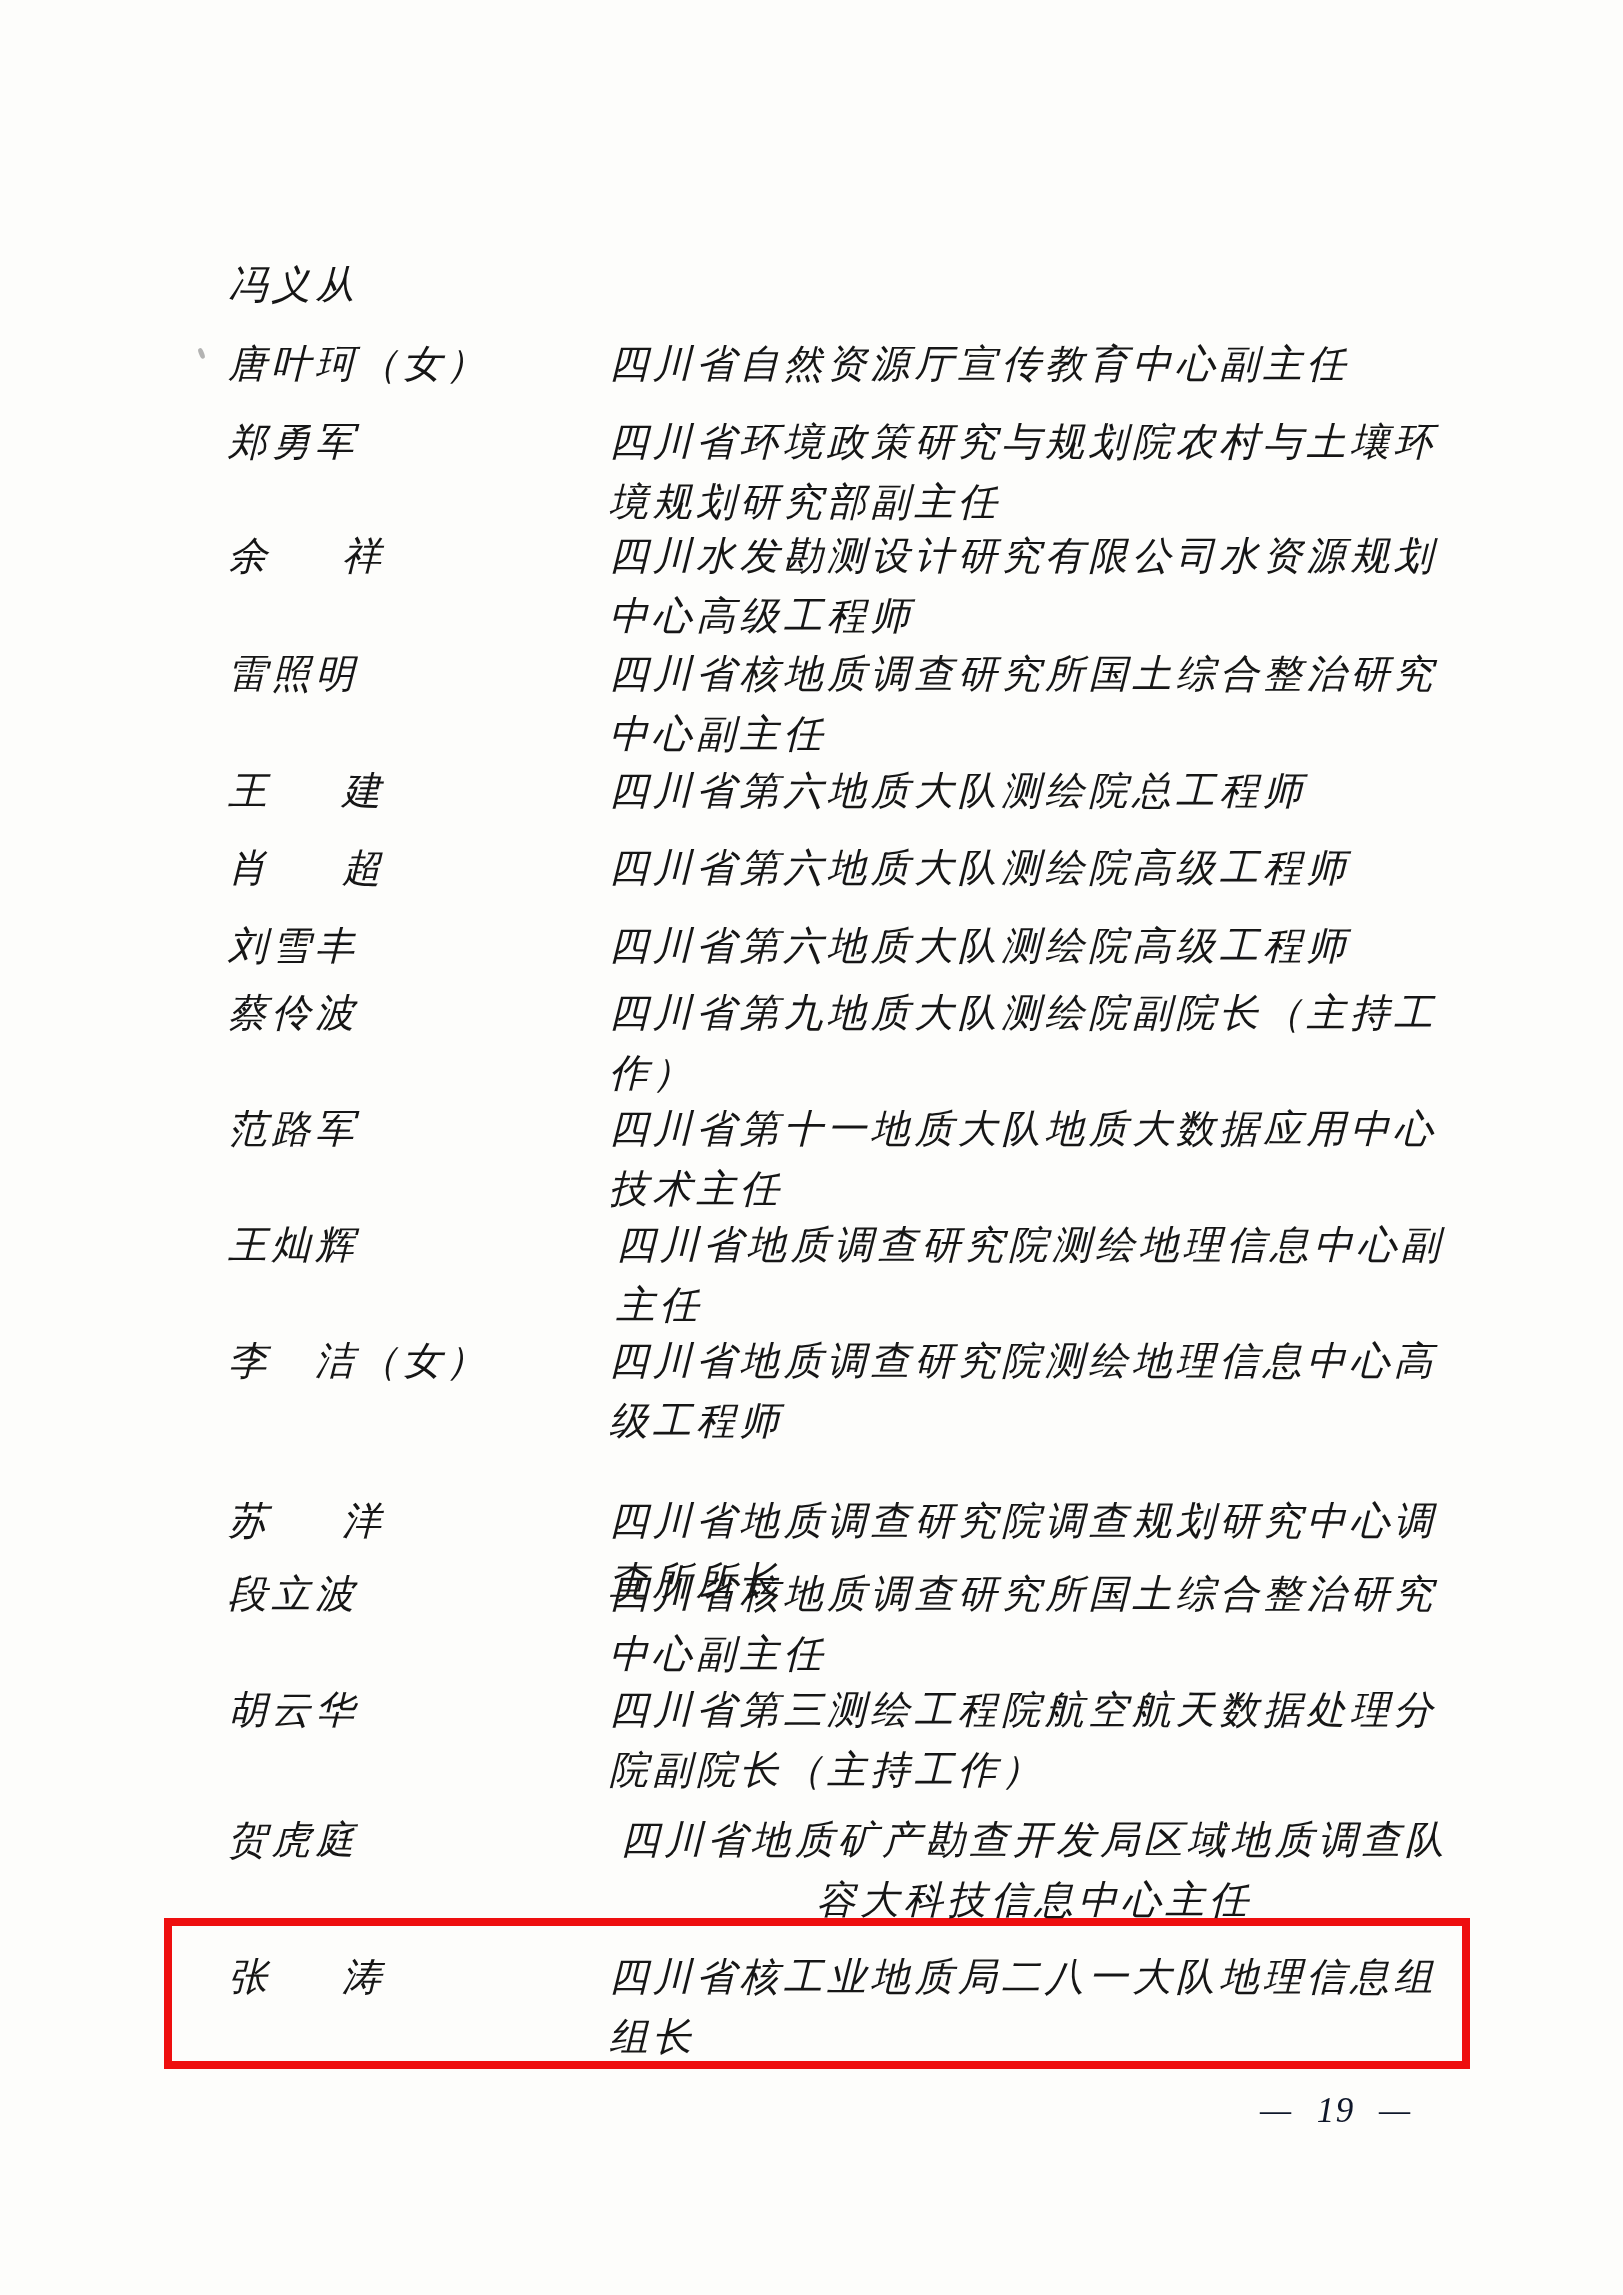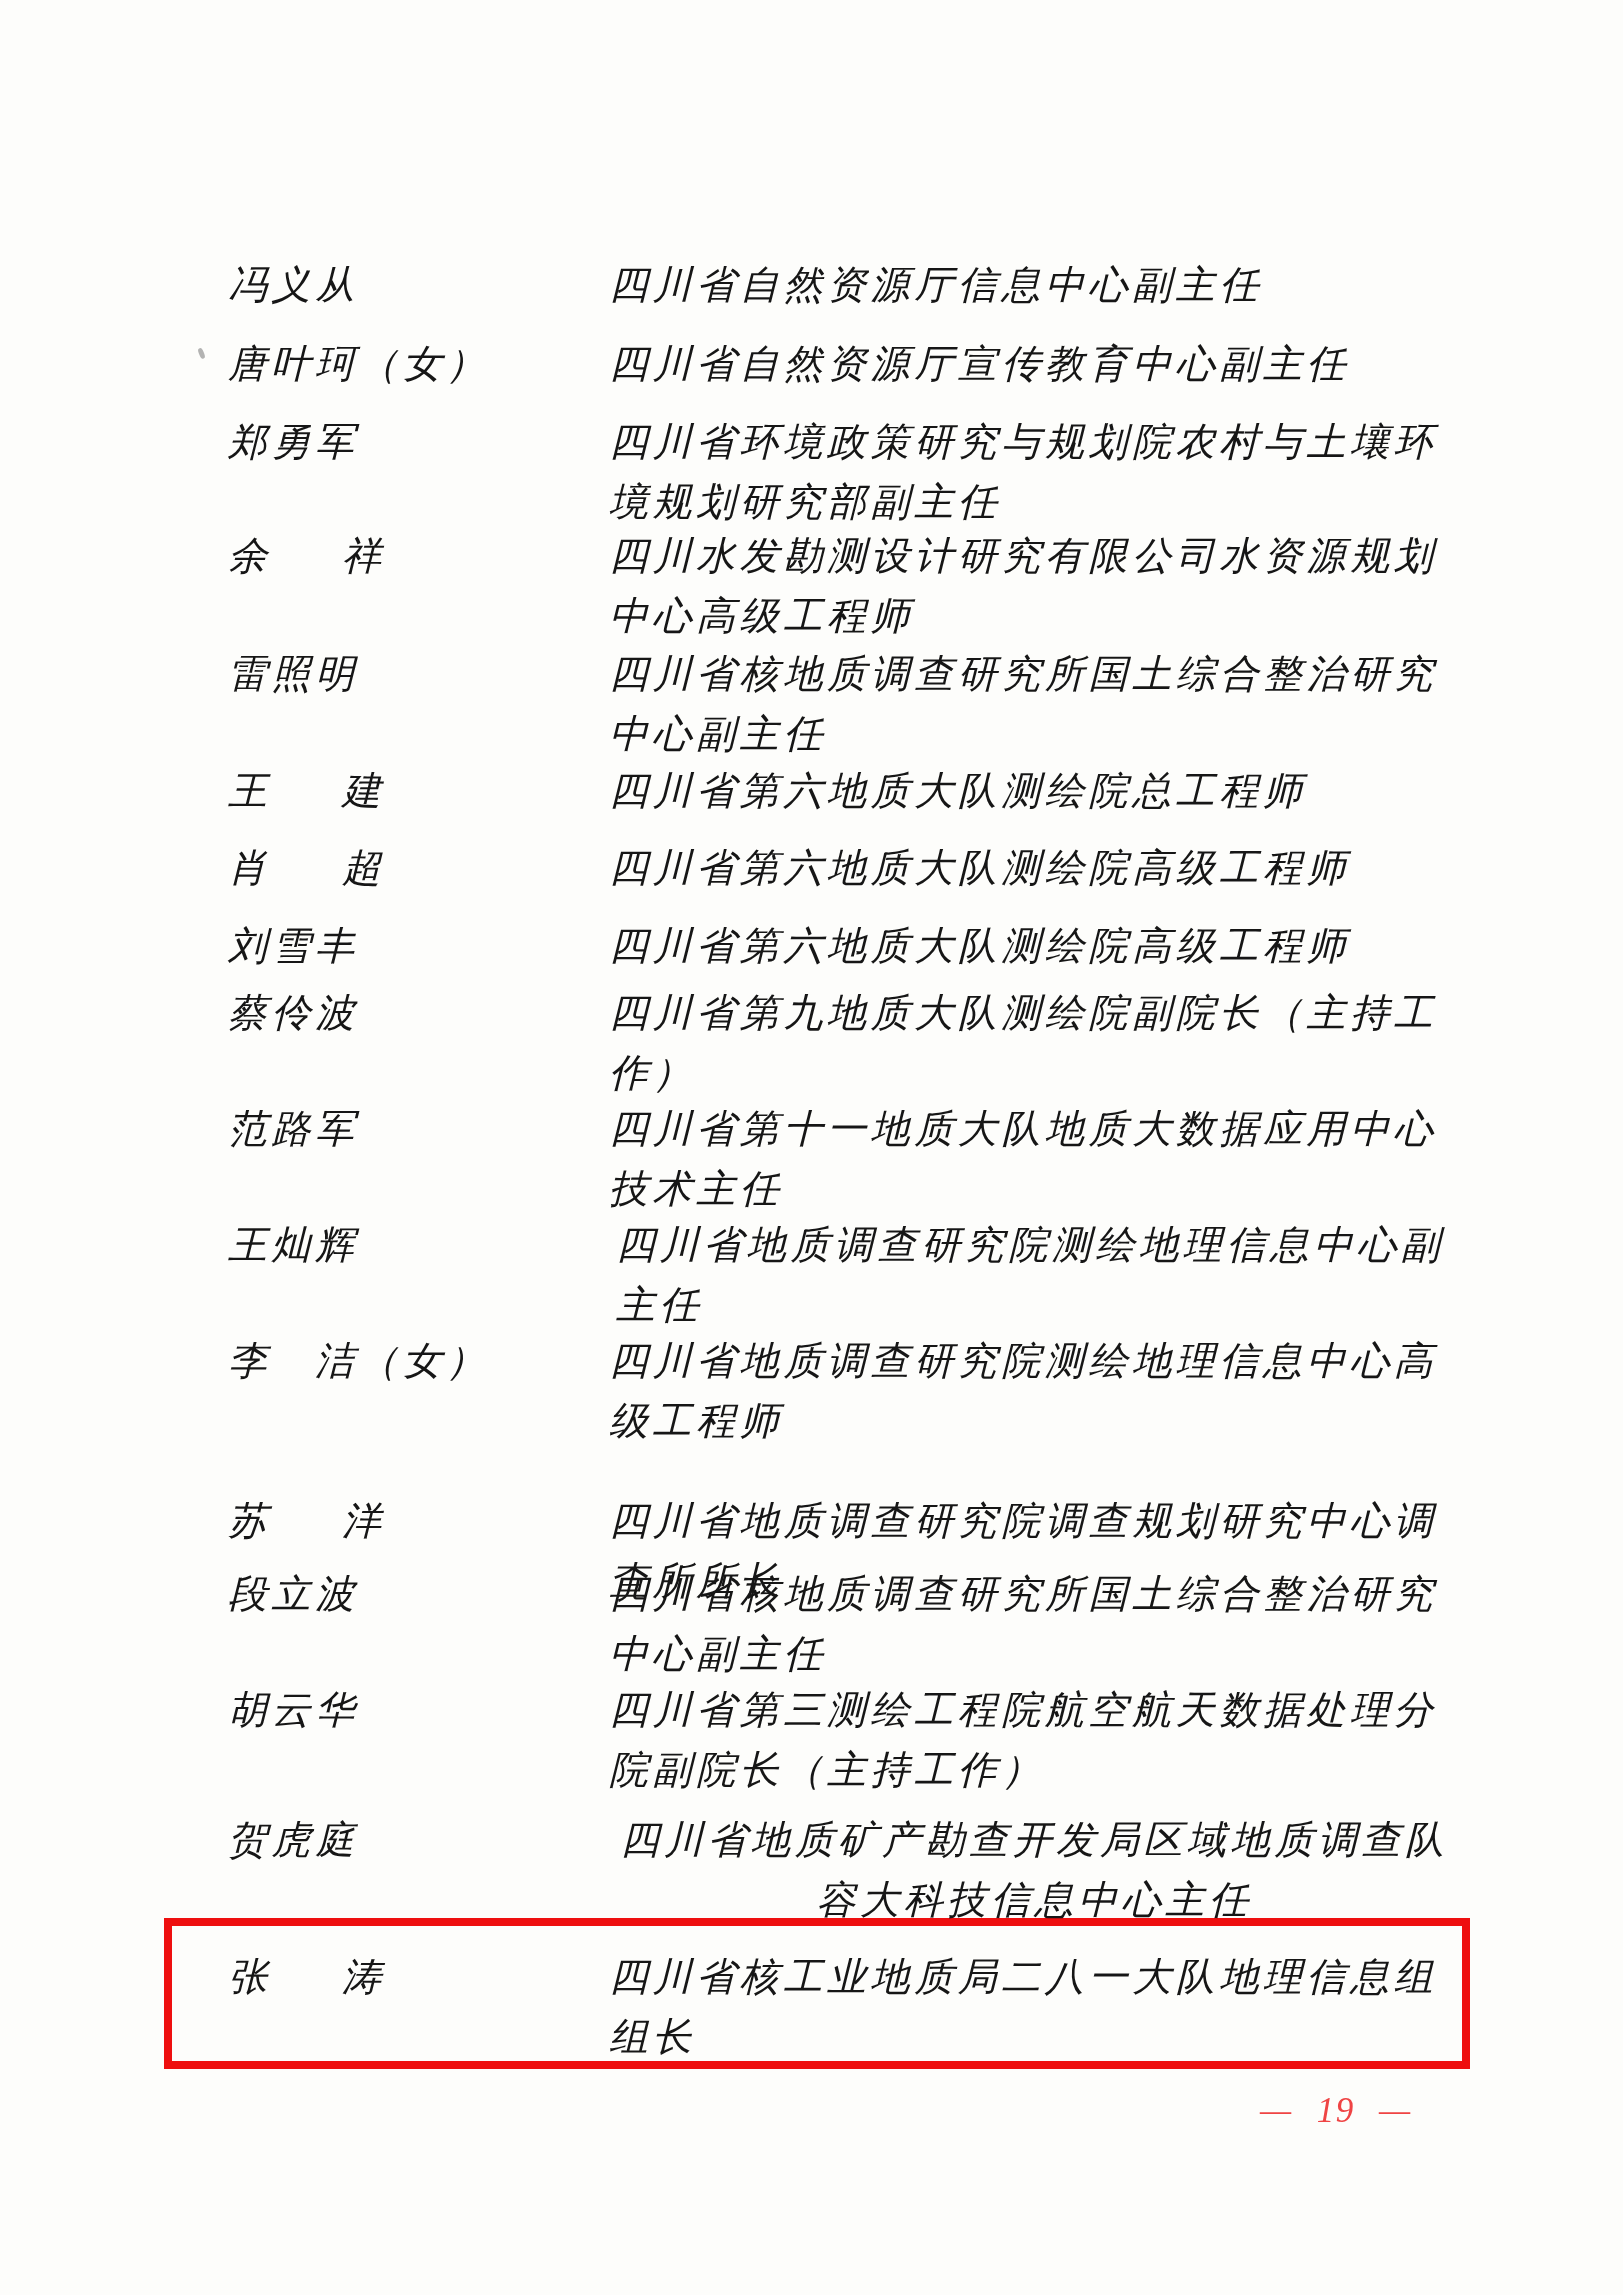--- a/index.html
+++ b/index.html
@@ -82,21 +82,21 @@
 
   
   .page-number {
     position: absolute;
     left: 1260px;
     top: 2085px;
     font-size: 35px;
     line-height: 52px;
     letter-spacing: 1.3px;
     word-spacing: 14.4px;
-    color: #ef4444;
+    color: #0f172a;
     white-space: nowrap;
   }
 
   
   .speck {
     position: absolute;
     left: 199px;
     top: 348px;
     width: 4.6px;
     height: 11px;
@@ -109,21 +109,20 @@
 </head>
 <body>
 
 <div class="page">
 
   <div class="highlight-box" style="border-color: rgb(238, 15, 15);"></div>
 
   <div id="entries">
   <div class="entry">
     <span class="name">冯义从</span>
-    <span class="title">四川省自然资源厅信息中心副主任</span>
   </div>
 
   <div class="entry">
     <span class="name">唐叶珂（女）</span>
     <span class="title">四川省自然资源厅宣传教育中心副主任</span>
   </div>
 
   <div class="entry">
     <span class="name">郑勇军</span>
     <span class="title">四川省环境政策研究与规划院农村与土壤环境规划研究部副主任</span>

